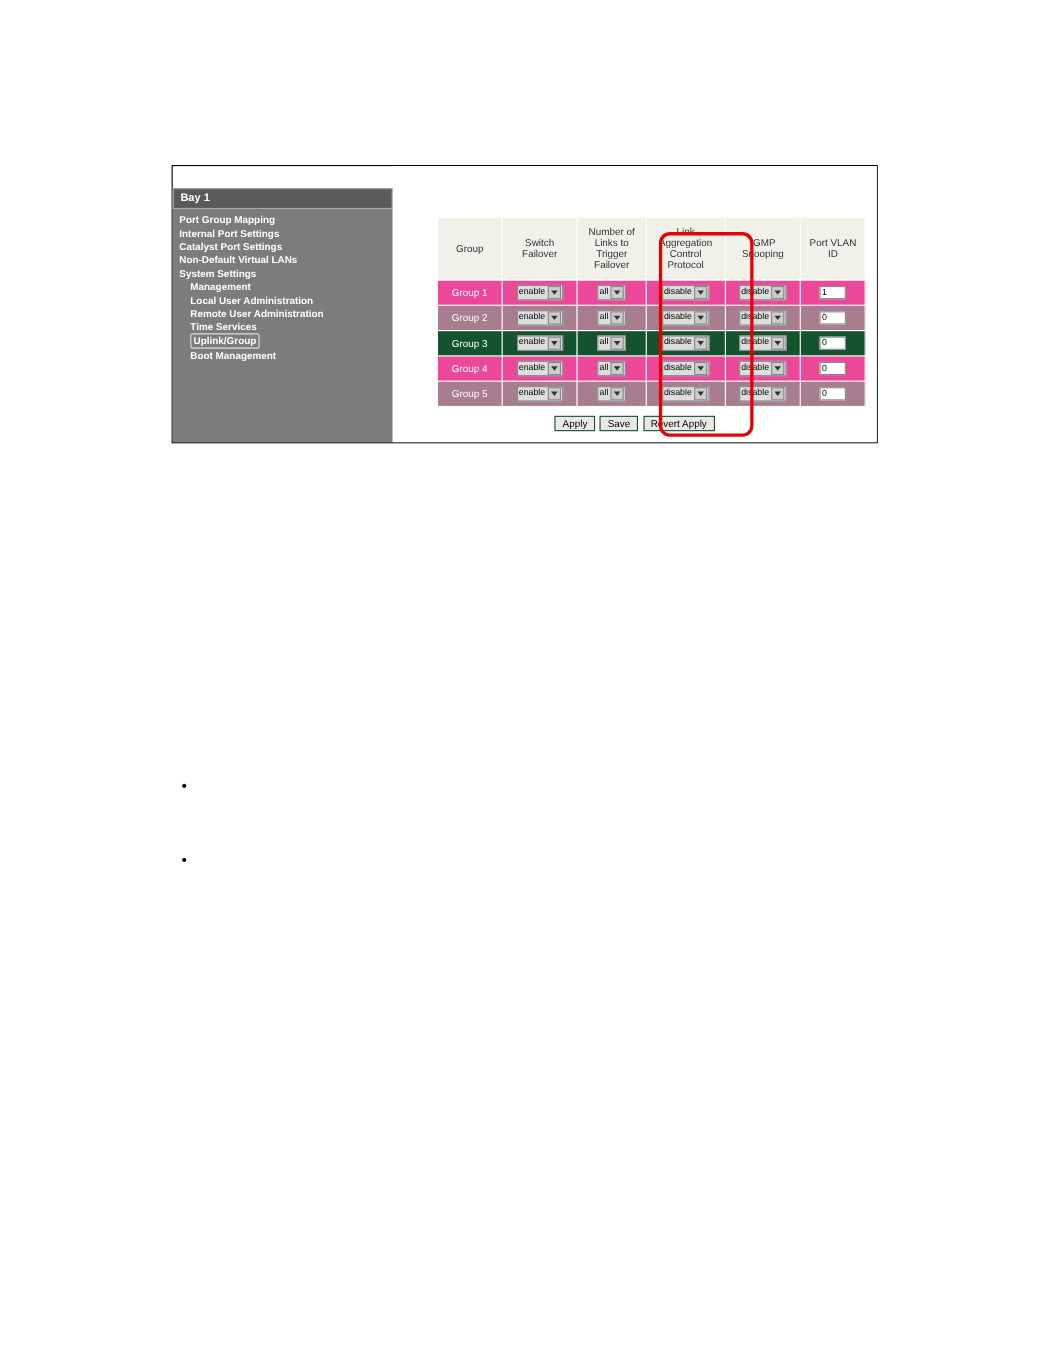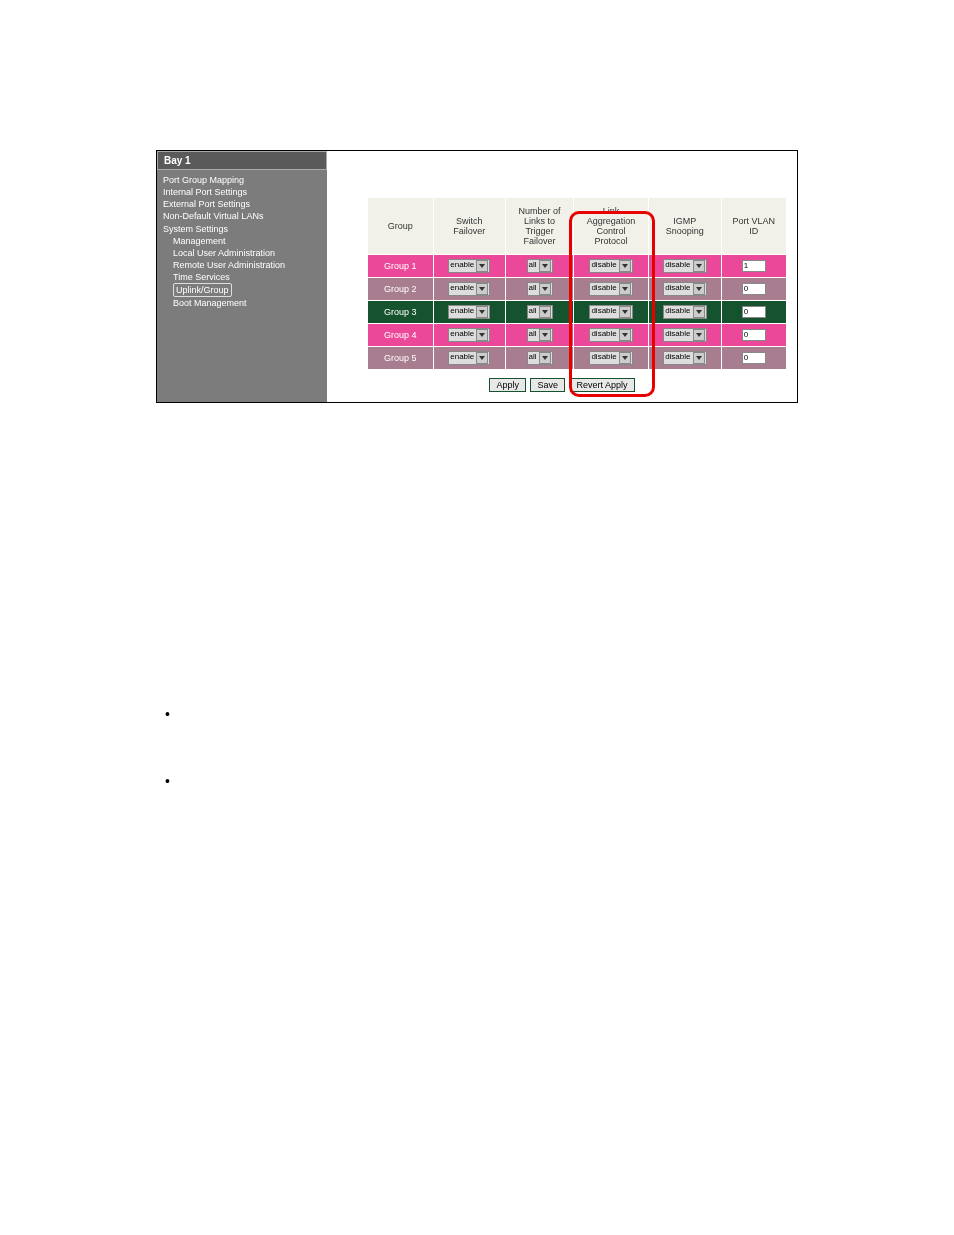--- a/index.html
+++ b/index.html
@@ -16,34 +16,36 @@
   }
   .screenshot {
     margin: 150px auto 0 auto;
     width: 640px;
     border: 1px solid #000;
     display: flex;
     font-size: 9px;
     color: #fff;
   }
   .sidebar {
-    width: 170px;
+    width: 200px;
     background: #7c7c7c;
     padding-bottom: 40px;
+    margin-top: 20px;
   }
   .sidebar-title {
     background: #5a5a5a;
     border: 1px solid #aaa;
     padding: 3px 6px;
     font-weight: bold;
     font-size: 10px;
   }
   .sidebar-items {
     padding: 4px 6px 4px 6px;
     line-height: 1.35;
+    font-weight: bold;
   }
   .sidebar-items div {
     white-space: nowrap;
   }
   .sub { padding-left: 10px; }
   .nav-selected {
     display: inline-block;
     border: 1px solid #ddd;
     border-radius: 2px;
     padding: 0 2px;
@@ -174,21 +176,21 @@
 <body>
 
 <div class="page">
 
   <div class="screenshot">
     <div class="sidebar">
       <div class="sidebar-title">Bay 1</div>
       <div class="sidebar-items" id="sidebar-items">
           <div class="">Port Group Mapping</div>
           <div class="">Internal Port Settings</div>
-          <div class="">External Port Settings</div>
+          <div class="">Catalyst Port Settings</div>
           <div class="">Non-Default Virtual LANs</div>
           <div class="">System Settings</div>
           <div class="sub">Management</div>
           <div class="sub">Local User Administration</div>
           <div class="sub">Remote User Administration</div>
           <div class="sub">Time Services</div>
           <div class="sub"><span class="nav-selected">Uplink/Group</span></div>
           <div class="sub">Boot Management</div>
         </div>
     </div>

